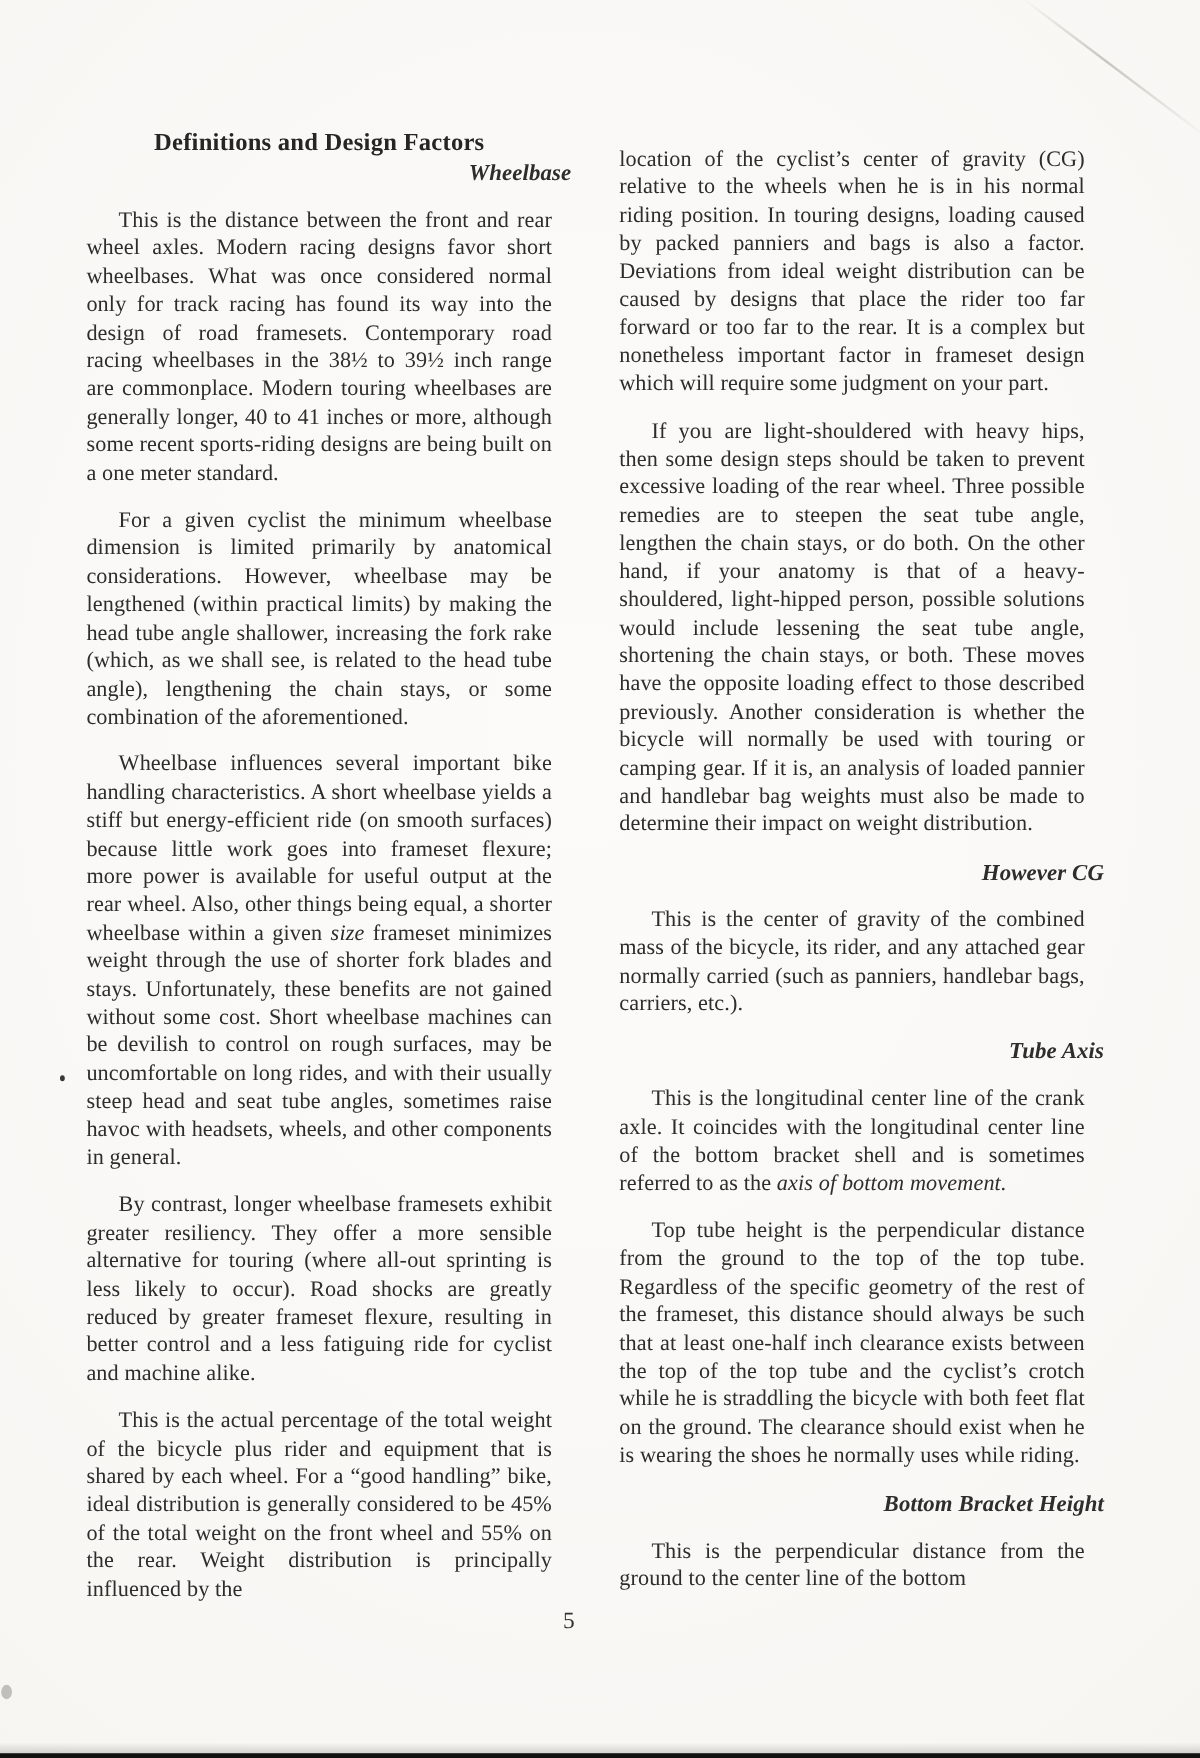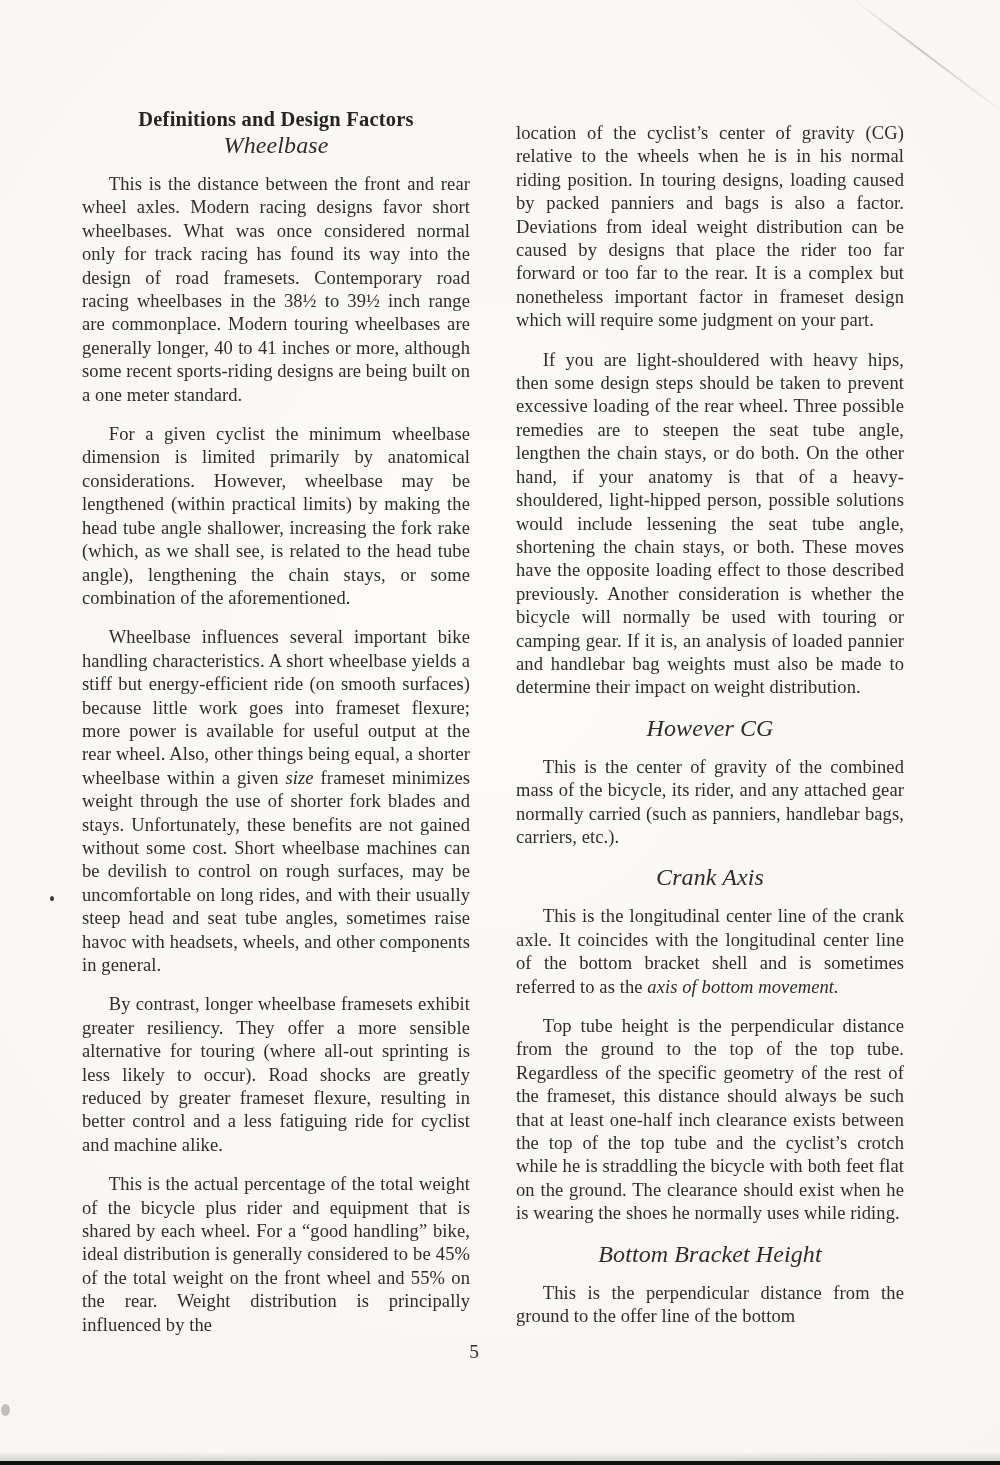--- a/index.html
+++ b/index.html
@@ -22,36 +22,36 @@
   }
   .col {
     position: absolute;
     top: 106px;
     width: 420px;
     text-align: justify;
     font-size: 18.5px;
     line-height: 23.4px;
     letter-spacing: 0.1px;
   }
-  .col-left  { left: 66px; }
+  .col-left  { left: 56px; }
   .col-right { left: 500px; }
   .title {
     font-size: 20.5px;
     font-weight: bold;
     text-align: center;
     line-height: 26px;
     margin: 0 0 1px 0;
     color: #262523;
     letter-spacing: 0.2px;
   }
   .heading {
     font-style: italic;
-    font-weight: normal;
-    font-size: 24px;
-    text-align: center;
+    font-weight: bold;
+    font-size: 19px;
+    text-align: right;
     line-height: 24px;
     margin: 11px 0 4px 0;
     text-indent: 0;
   }
   .title + .heading { margin-top: 1px; }
   p.paragraph {
     margin: 16px;
     text-indent: 1.45em;
   }
   p.noindent { text-indent: 0; }
@@ -122,25 +122,25 @@
       <p class="paragraph"><span>For a given cyclist the minimum wheelbase dimension is limited primarily by anatomical considerations. However, wheelbase may be lengthened (within practical limits) by making the head tube angle shallower, increasing the fork rake (which, as we shall see, is related to the head tube angle), lengthening the chain stays, or some combination of the aforementioned.</span></p>
       <p class="paragraph"><span>Wheelbase influences several important bike handling characteristics. A short wheelbase yields a stiff but energy-efficient ride (on smooth surfaces) because little work goes into frameset flexure; more power is available for useful output at the rear wheel. Also, other things being equal, a shorter wheelbase within a given </span><span class="em">size</span><span> frameset minimizes weight through the use of shorter fork blades and stays. Unfortunately, these benefits are not gained without some cost. Short wheelbase machines can be devilish to control on rough surfaces, may be uncomfortable on long rides, and with their usually steep head and seat tube angles, sometimes raise havoc with headsets, wheels, and other components in general.</span></p>
       <p class="paragraph"><span>By contrast, longer wheelbase framesets exhibit greater resiliency. They offer a more sensible alternative for touring (where all-out sprinting is less likely to occur). Road shocks are greatly reduced by greater frameset flexure, resulting in better control and a less fatiguing ride for cyclist and machine alike.</span></p>
       <p class="paragraph"><span>This is the actual percentage of the total weight of the bicycle plus rider and equipment that is shared by each wheel. For a “good handling” bike, ideal distribution is generally considered to be 45% of the total weight on the front wheel and 55% on the rear. Weight distribution is principally influenced by the</span></p>
     </div>
   <div class="col col-right" id="col-right">
       <p class="paragraph noindent"><span>location of the cyclist’s center of gravity (CG) relative to the wheels when he is in his normal riding position. In touring designs, loading caused by packed panniers and bags is also a factor. Deviations from ideal weight distribution can be caused by designs that place the rider too far forward or too far to the rear. It is a complex but nonetheless important factor in frameset design which will require some judgment on your part.</span></p>
       <p class="paragraph"><span>If you are light-shouldered with heavy hips, then some design steps should be taken to prevent excessive loading of the rear wheel. Three possible remedies are to steepen the seat tube angle, lengthen the chain stays, or do both. On the other hand, if your anatomy is that of a heavy-shouldered, light-hipped person, possible solutions would include lessening the seat tube angle, shortening the chain stays, or both. These moves have the opposite loading effect to those described previously. Another consideration is whether the bicycle will normally be used with touring or camping gear. If it is, an analysis of loaded pannier and handlebar bag weights must also be made to determine their impact on weight distribution.</span></p>
       <div class="heading"><span>However CG</span></div>
       <p class="paragraph"><span>This is the center of gravity of the combined mass of the bicycle, its rider, and any attached gear normally carried (such as panniers, handlebar bags, carriers, etc.).</span></p>
-      <div class="heading"><span>Crank Axis</span></div>
+      <div class="heading"><span>Tube Axis</span></div>
       <p class="paragraph"><span>This is the longitudinal center line of the crank axle. It coincides with the longitudinal center line of the bottom bracket shell and is sometimes referred to as the </span><span class="em">axis of bottom movement.</span></p>
       <p class="paragraph"><span>Top tube height is the perpendicular distance from the ground to the top of the top tube. Regardless of the specific geometry of the rest of the frameset, this distance should always be such that at least one-half inch clearance exists between the top of the top tube and the cyclist’s crotch while he is straddling the bicycle with both feet flat on the ground. The clearance should exist when he is wearing the shoes he normally uses while riding.</span></p>
       <div class="heading"><span>Bottom Bracket Height</span></div>
-      <p class="paragraph"><span>This is the perpendicular distance from the ground to the offer line of the bottom</span></p>
+      <p class="paragraph"><span>This is the perpendicular distance from the ground to the center line of the bottom</span></p>
     </div>
 
   <div class="page-number">5</div>
 
   <div class="crease-top-right"></div>
   <div class="margin-dot"></div>
   <div class="smudge-bottom-left"></div>
   <div class="bottom-shadow"></div>
   <div class="bottom-edge"></div>
 </div>

